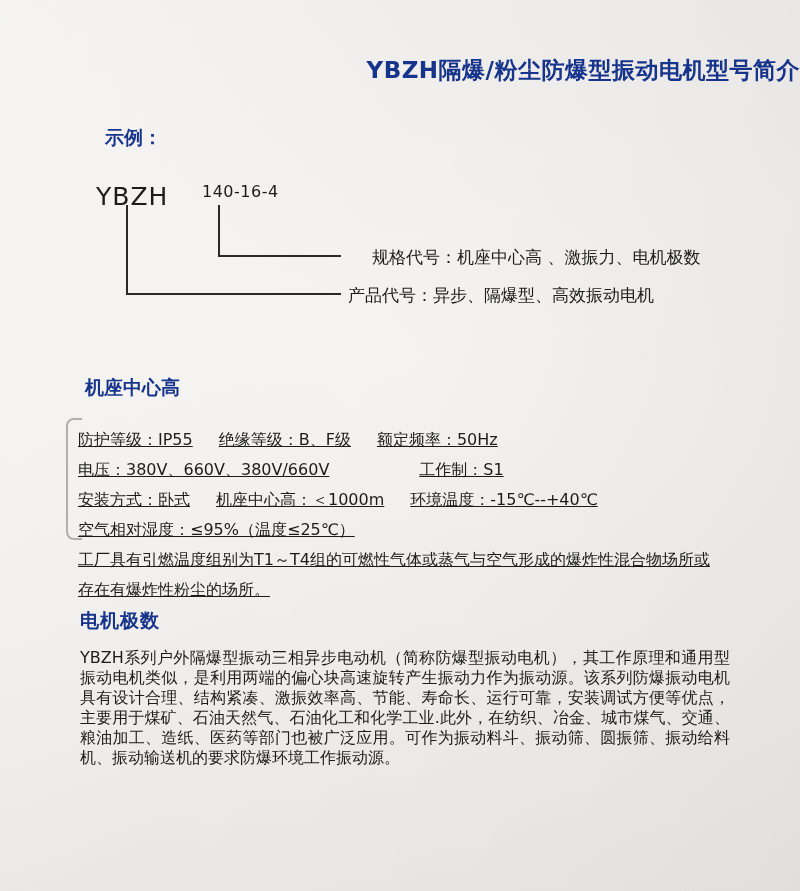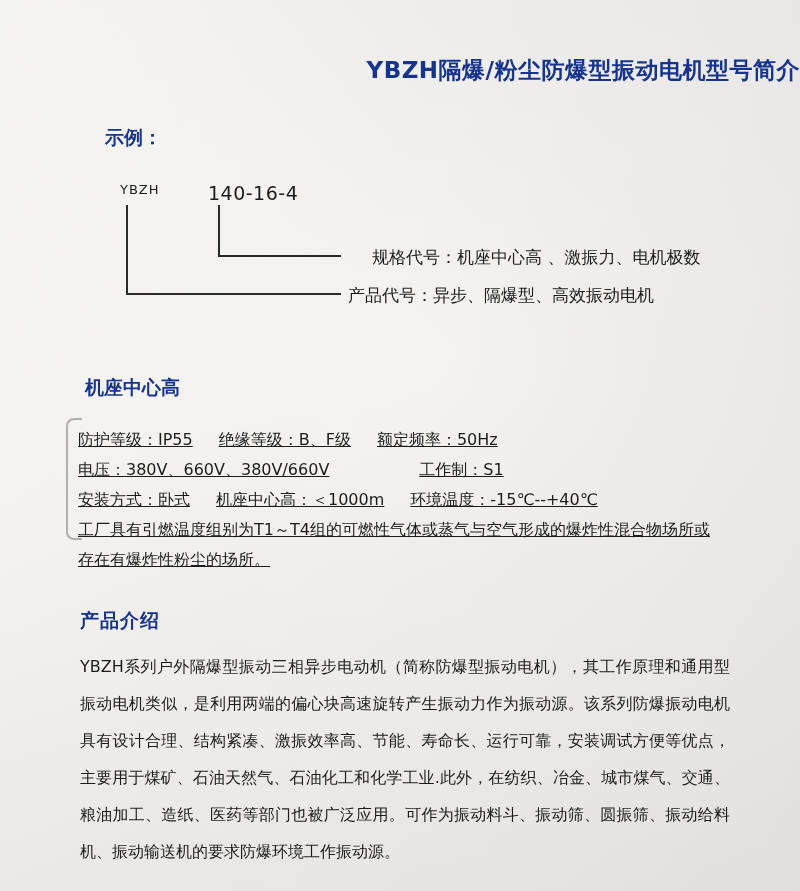--- a/index.html
+++ b/index.html
@@ -56,31 +56,30 @@
     font-family: "DejaVu Sans", sans-serif;
   }
   #example-heading { top: 125px; left: 105px; }
   #conditions-heading { top: 375px; left: 85px; }
   #intro-heading { top: 608px; left: 80px; letter-spacing: 1px; }
 
   .code-main {
     position: absolute;
     top: 182px;
     left: 96px;
-    font-size: 13px;
+    font-size: 25px;
     color: #1c1c1c;
     letter-spacing: 1px;
     font-family: "DejaVu Sans", sans-serif;
-    margin-left: 24px;
   }
   .code-spec {
     position: absolute;
     top: 182px;
-    left: 208px;
-    font-size: 19px;
+    left: 202px;
+    font-size: 16px;
     color: #1c1c1c;
     letter-spacing: 0.5px;
     font-family: "DejaVu Sans", sans-serif;
   }
 
   
   .ln { position: absolute; background: #2a2a2a; }
   #lead-v-1 { left: 126px; top: 205px; width: 2px; height: 90px; }
   #lead-h-1 { left: 126px; top: 293px; width: 215px; height: 2px; }
   #lead-v-2 { left: 218px; top: 205px; width: 2px; height: 52px; }
@@ -129,21 +128,21 @@
     opacity: .75;
   }
 
   
   .intro-body {
     position: absolute;
     top: 648px;
     left: 80px;
     width: 650px;
     font-size: 16px;
-    line-height: 37px;
+    line-height: 20px;
     color: #1c1c1c;
     text-align: justify;
     font-family: "DejaVu Sans", sans-serif;
     text-indent: 0;
   }
 </style>
 </head>
 <body>
 
 <div class="paper"></div>
@@ -171,19 +170,22 @@
   <div class="cond-list">
     <div class="cond-line">
       <span>防护等级：IP55</span><span class="gap"></span><span>绝缘等级：B、F级</span><span class="gap"></span><span>额定频率：50Hz</span>
     </div>
     <div class="cond-line">
       <span>电压：380V、660V、380V/660V</span><span class="gap" style="width:90px"></span><span>工作制：S1</span>
     </div>
     <div class="cond-line">
       <span>安装方式：卧式</span><span class="gap"></span><span>机座中心高：＜1000m</span><span class="gap"></span><span>环境温度：-15℃--+40℃</span>
     </div>
+    <div class="cond-line">
+      <span>空气相对湿度：≤95%（温度≤25℃）</span>
+    </div>
     <div class="cond-para">工厂具有引燃温度组别为T1～T4组的可燃性气体或蒸气与空气形成的爆炸性混合物场所或存在有爆炸性粉尘的场所。</div>
   </div>
 
-  <div class="heading-blue" id="intro-heading">产品介绍</div>
+  <div class="heading-blue" id="intro-heading">电机极数</div>
   <div class="intro-body">YBZH系列户外隔爆型振动三相异步电动机（简称防爆型振动电机），其工作原理和通用型振动电机类似，是利用两端的偏心块高速旋转产生振动力作为振动源。该系列防爆振动电机具有设计合理、结构紧凑、激振效率高、节能、寿命长、运行可靠，安装调试方便等优点，主要用于煤矿、石油天然气、石油化工和化学工业.此外，在纺织、冶金、城市煤气、交通、粮油加工、造纸、医药等部门也被广泛应用。可作为振动料斗、振动筛、圆振筛、振动给料机、振动输送机的要求防爆环境工作振动源。</div>
 
 </div>
 
 </body></html>

